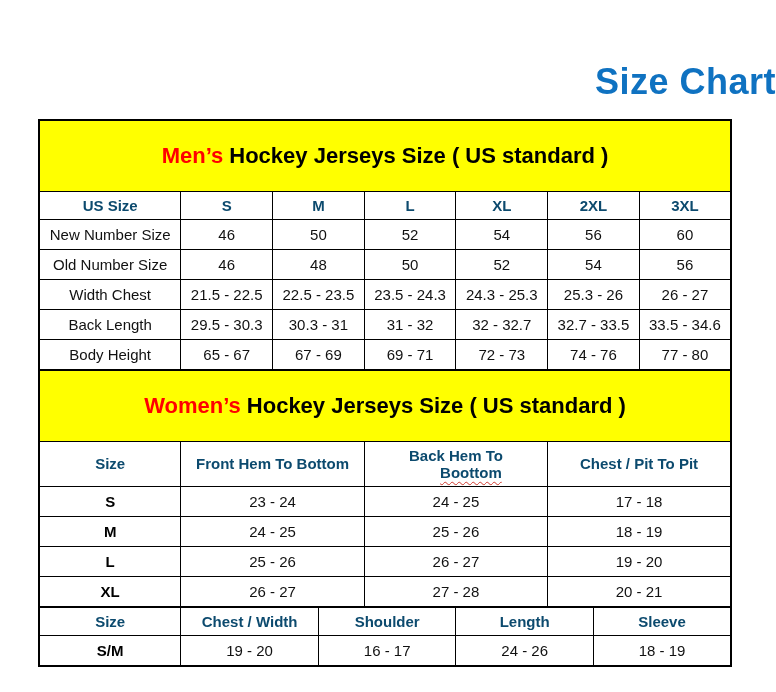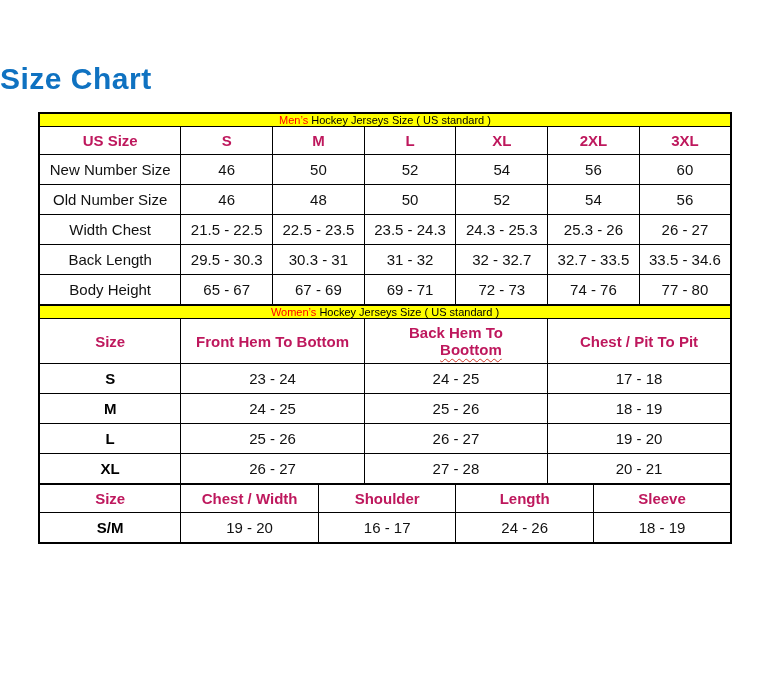--- a/index.html
+++ b/index.html
@@ -17,22 +17,22 @@
   }
   body {
     width: 776px;
     height: 692px;
     font-family: "Liberation Sans", sans-serif;
     color: #1a1a1a;
     overflow: hidden;
   }
   .page-title {
     margin: 62px 0 17px 0;
-    text-align: left;
-    font-size: 30px;
+    text-align: right;
+    font-size: 36px;
     line-height: 1.1;
     font-weight: 700;
     color: var(--title-blue);
     letter-spacing: 0.5px;
   }
   .chart-wrap {
     width: 694px;
     margin-left: 38px;
   }
   table.size-table {
@@ -42,31 +42,31 @@
     border: 2px solid var(--border-black);
   }
   table.size-table + table.size-table { margin-top: -2px; }
   .size-table th, .size-table td {
     border: 1px solid var(--border-black);
     text-align: center;
     vertical-align: middle;
   }
   .banner {
     background: var(--banner-yellow);
-    font-size: 11px;
-    font-weight: 400;
-    padding: 0 4px;
+    font-size: 22px;
+    font-weight: 700;
+    padding: 22px 4px;
     color: #000;
   }
   .banner .hl { color: var(--highlight-red); }
   th.colhead {
     font-size: 15px;
     font-weight: 700;
     padding: 5px 0;
-    color: #be185d;
+    color: #0c4a6e;
   }
   .size-table td {
     font-size: 15px;
     font-weight: 400;
     padding: 6px 2px;
     color: #111;
   }
   td.rowlabel-bold { font-weight: 700; color: #000; }
   .squiggle {
     text-decoration: underline;

